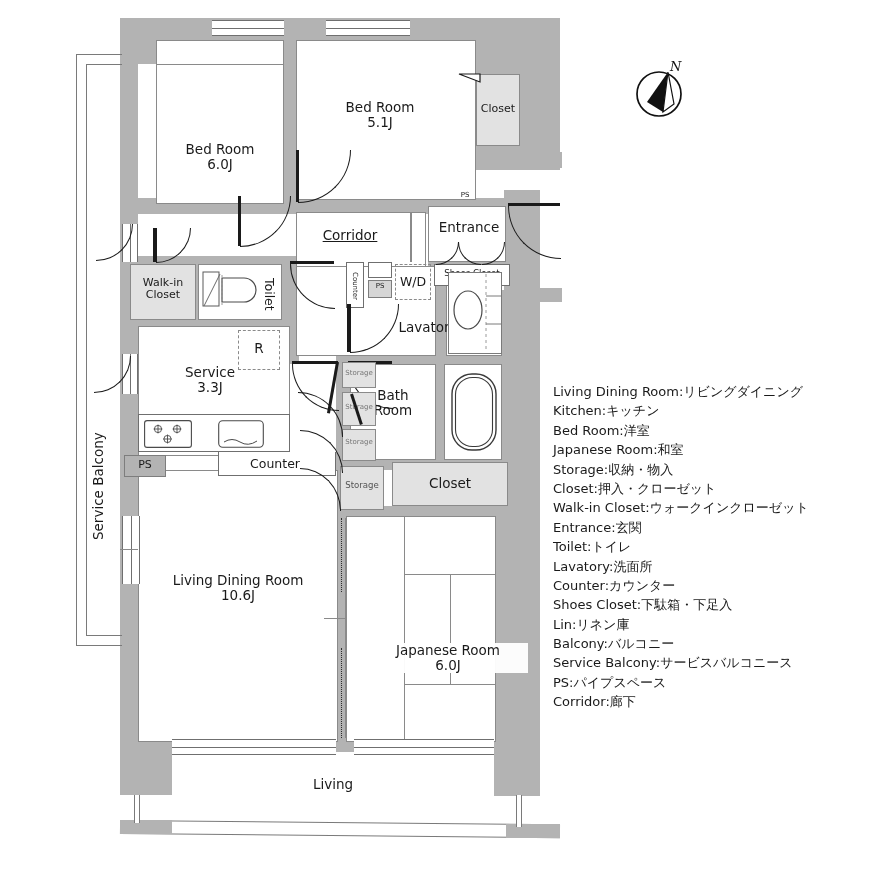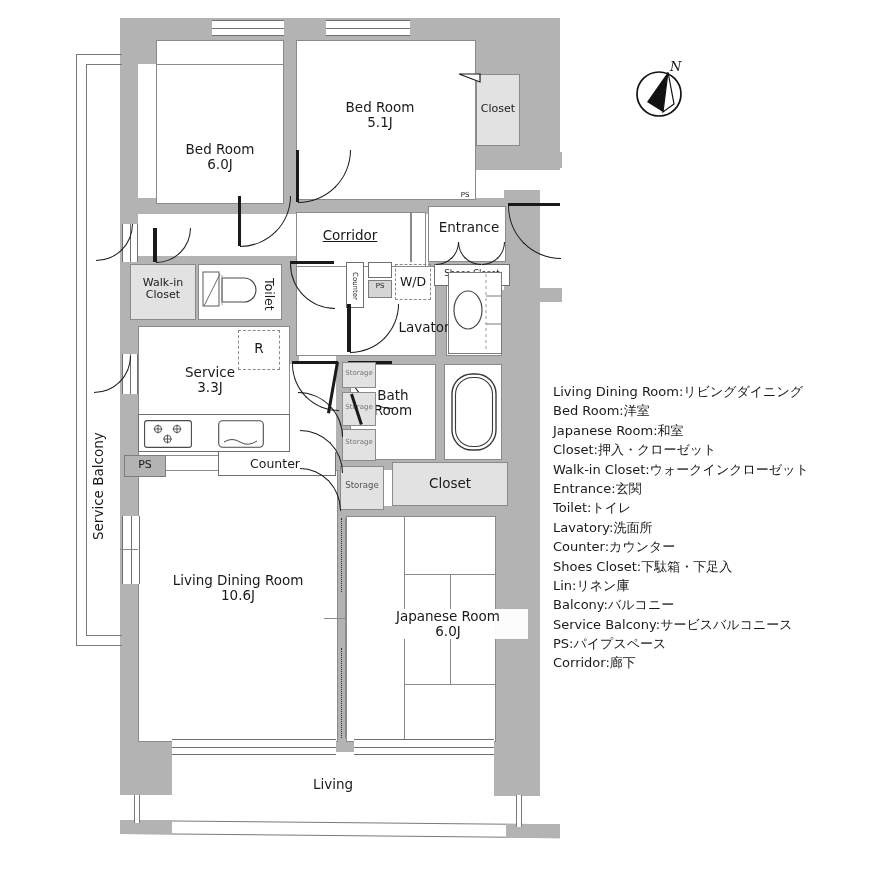--- a/index.html
+++ b/index.html
@@ -266,21 +266,21 @@
 
   <div class="slide-v" style="left:341px;top:518px;height:74px;"></div>
   <div class="slide-v" style="left:341px;top:648px;height:90px;"></div>
   <div class="abs thinline" style="left:345px;top:518px;width:1px;height:220px;"></div>
   <div class="abs thinline" style="left:324px;top:618px;width:22px;height:1px;"></div>
 
   <div class="abs thinline" style="left:404px;top:574px;width:92px;height:1px;"></div>
   <div class="abs thinline" style="left:404px;top:684px;width:92px;height:1px;"></div>
   <div class="abs thinline" style="left:404px;top:517px;width:1px;height:224px;"></div>
   <div class="abs thinline" style="left:450px;top:574px;width:1px;height:110px;"></div>
-  <div class="label lbl13" style="left:368px;top:609px;width:160px;background:rgba(255,255,255,0.96);">
+  <div class="label lbl13" style="left:368px;top:643px;width:160px;background:rgba(255,255,255,0.96);">
     <span>Japanese Room</span><br>
     <span>6.0J</span>
   </div>
 
   <div class="window" style="left:172px;top:739px;width:164px;height:14px;">
       <span class="m"></span>
     </div>
   <div class="window" style="left:354px;top:739px;width:140px;height:14px;">
       <span class="m"></span>
     </div>
@@ -300,22 +300,24 @@
     <svg viewBox="0 0 62 62" width="62" height="62">
       <circle cx="29" cy="36" r="22" fill="#ffffff" stroke="#111" stroke-width="1.7"></circle>
       <path d="M38 14 L33 54 L17 44 Z" fill="#111111"></path>
       <path d="M38 14 L33 54 L44 46 Z" fill="#ffffff" stroke="#111" stroke-width="1.2"></path>
       <text x="40" y="13" font-family="DejaVu Serif, serif" font-size="13" font-style="italic" fill="#111">N</text>
     </svg>
   </div>
 
   <div id="legend">
     <div>Living Dining Room:リビングダイニング</div>
+    <div>Kitchen:キッチン</div>
     <div>Bed Room:洋室</div>
     <div>Japanese Room:和室</div>
+    <div>Storage:収納・物入</div>
     <div>Closet:押入・クローゼット</div>
     <div>Walk-in Closet:ウォークインクローゼット</div>
     <div>Entrance:玄関</div>
     <div>Toilet:トイレ</div>
     <div>Lavatory:洗面所</div>
     <div>Counter:カウンター</div>
     <div>Shoes Closet:下駄箱・下足入</div>
     <div>Lin:リネン庫</div>
     <div>Balcony:バルコニー</div>
     <div>Service Balcony:サービスバルコニース</div>

